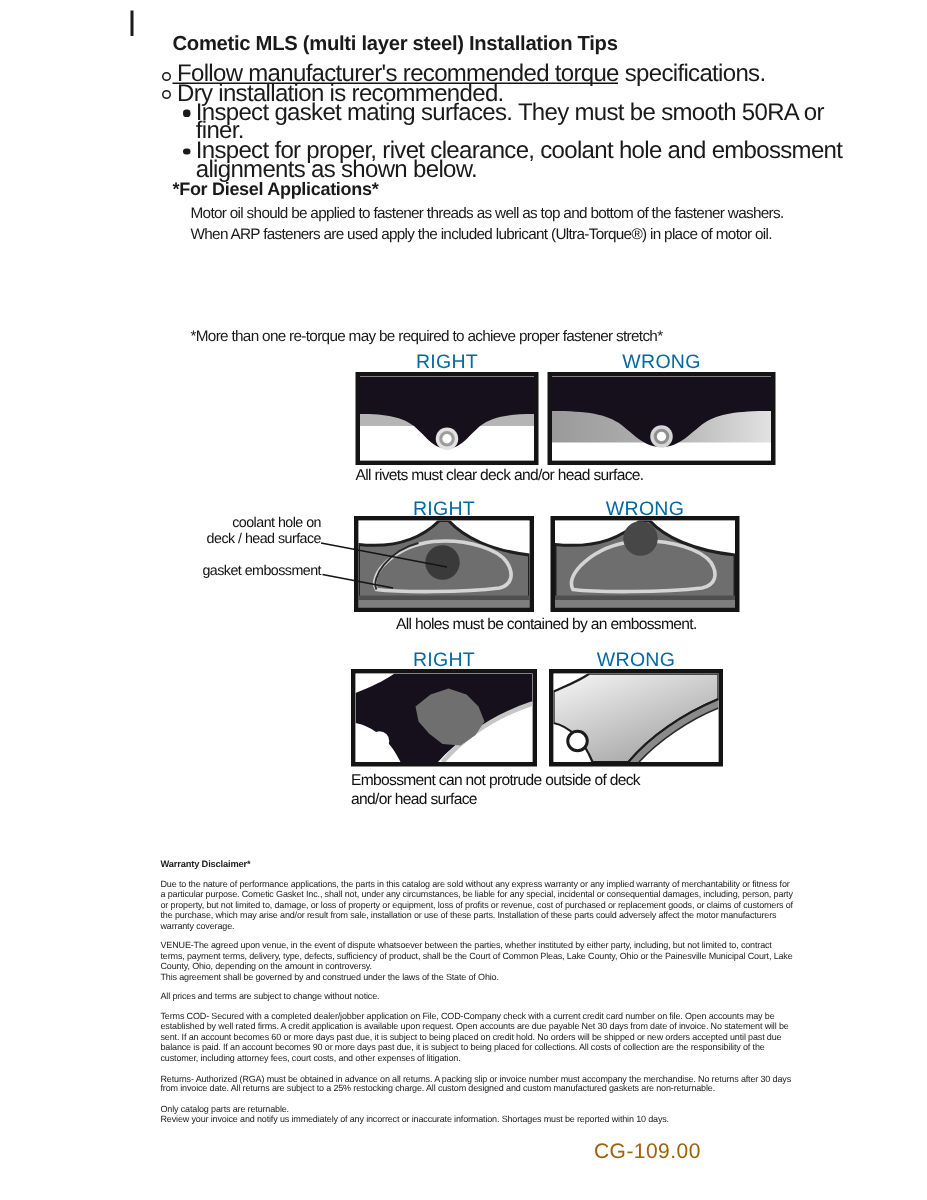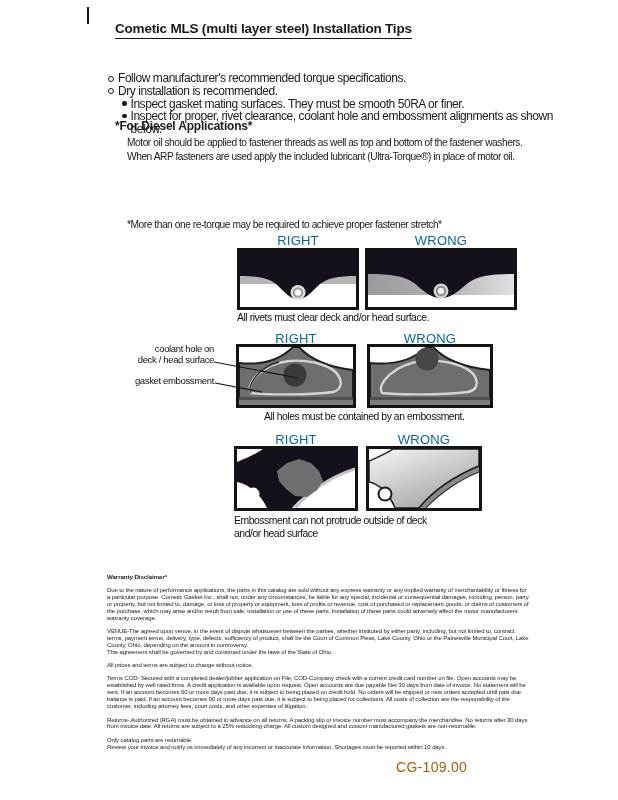--- a/index.html
+++ b/index.html
@@ -2,24 +2,24 @@
 <html><head>
 <meta charset="utf-8">
 <style>
   html,body{margin:0;padding:0;background:#ffffff;}
   .page{position:relative;width:618px;height:800px;background:#fff;overflow:hidden;
         font-family:"Liberation Sans", sans-serif;color:#1a1a1a;}
 
   .artifact{position:absolute;left:87px;top:7px;width:2px;height:17px;background:#1a1a1a;}
 
   .title{position:absolute;left:115px;top:21px;margin:0;font-size:13.5px;font-weight:700;
-         letter-spacing:-0.2px;border-bottom:1.6px solid #141414;padding-bottom:2px;}
+         letter-spacing:-0.2px;border-bottom:1.6px solid #141414;padding-bottom:19px;}
 
-  .tips{position:absolute;left:108px;top:44px;width:470px;font-size:12px;
-        letter-spacing:-0.45px;line-height:12.8px;margin-top:28px;}
+  .tips{position:absolute;left:108px;top:44px;width:470px;font-size:16px;
+        letter-spacing:-0.45px;line-height:12.8px;}
   .tip{display:flex;align-items:flex-start;}
   .tip.sub{margin-left:14px;}
   .ring{flex:0 0 auto;width:4px;height:4px;border:1px solid #1a1a1a;border-radius:50%;
         margin:3.5px 4px 0 0;}
   .dot{flex:0 0 auto;width:4.5px;height:4.5px;background:#1a1a1a;border-radius:50%;
        margin:3.5px 4px 0 0;}
 
   .h2{position:absolute;left:115px;top:119px;margin:0;font-size:12px;font-weight:700;
       letter-spacing:-0.2px;}
   .para{position:absolute;left:127px;margin:0;font-size:10.2px;letter-spacing:-0.45px;

